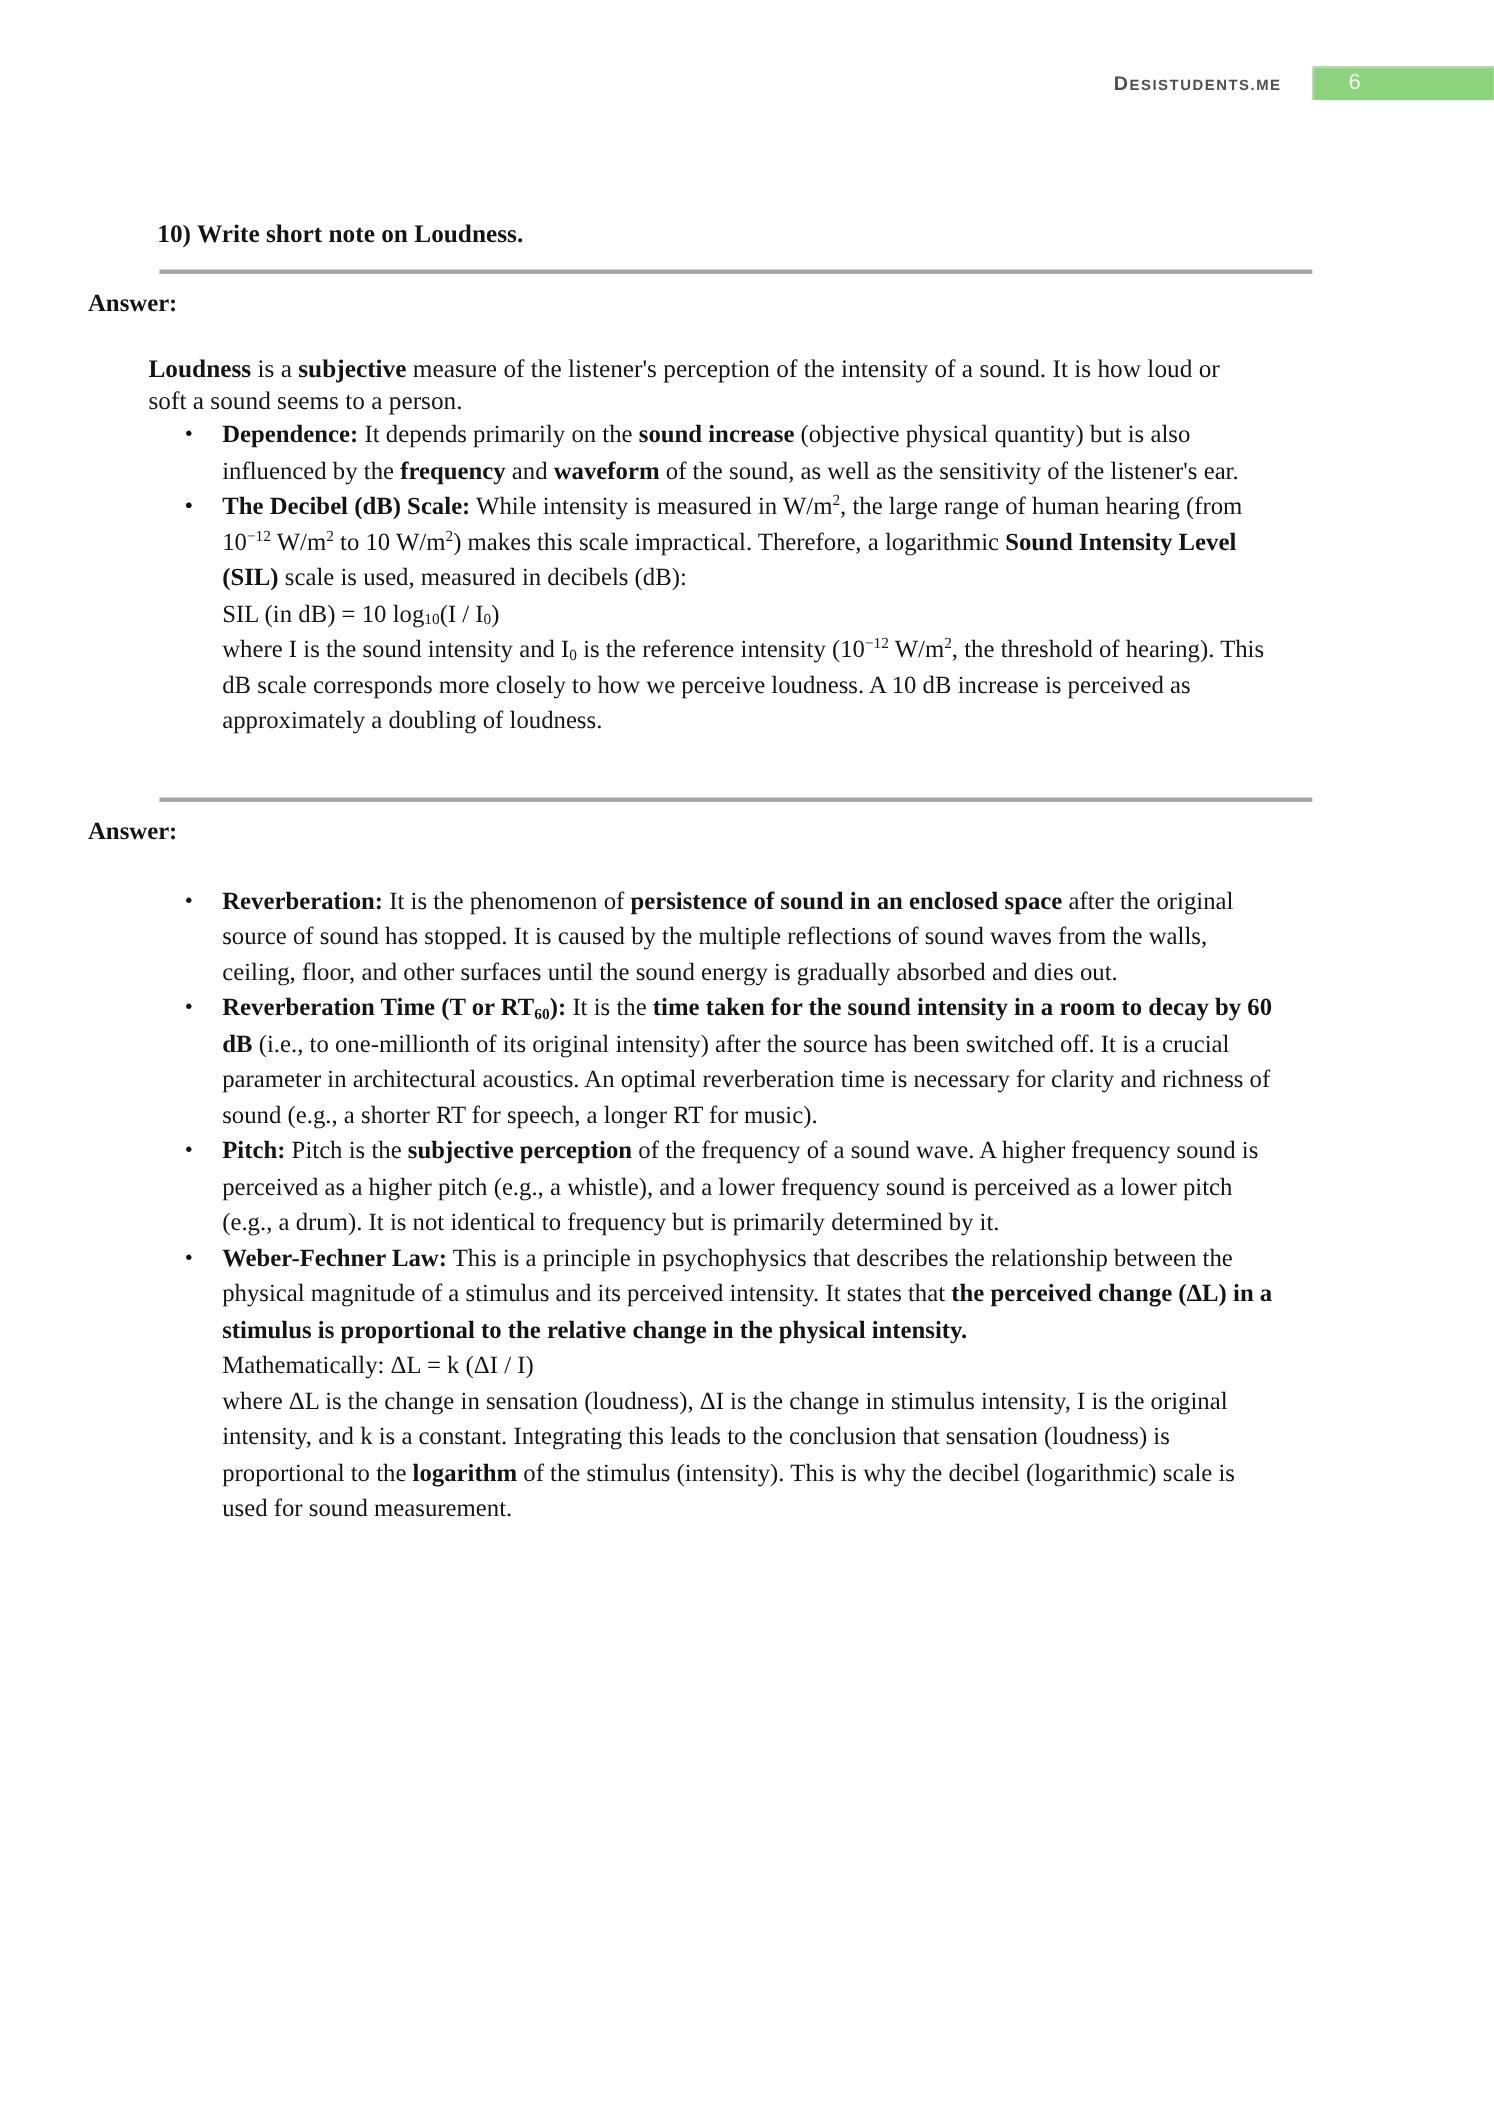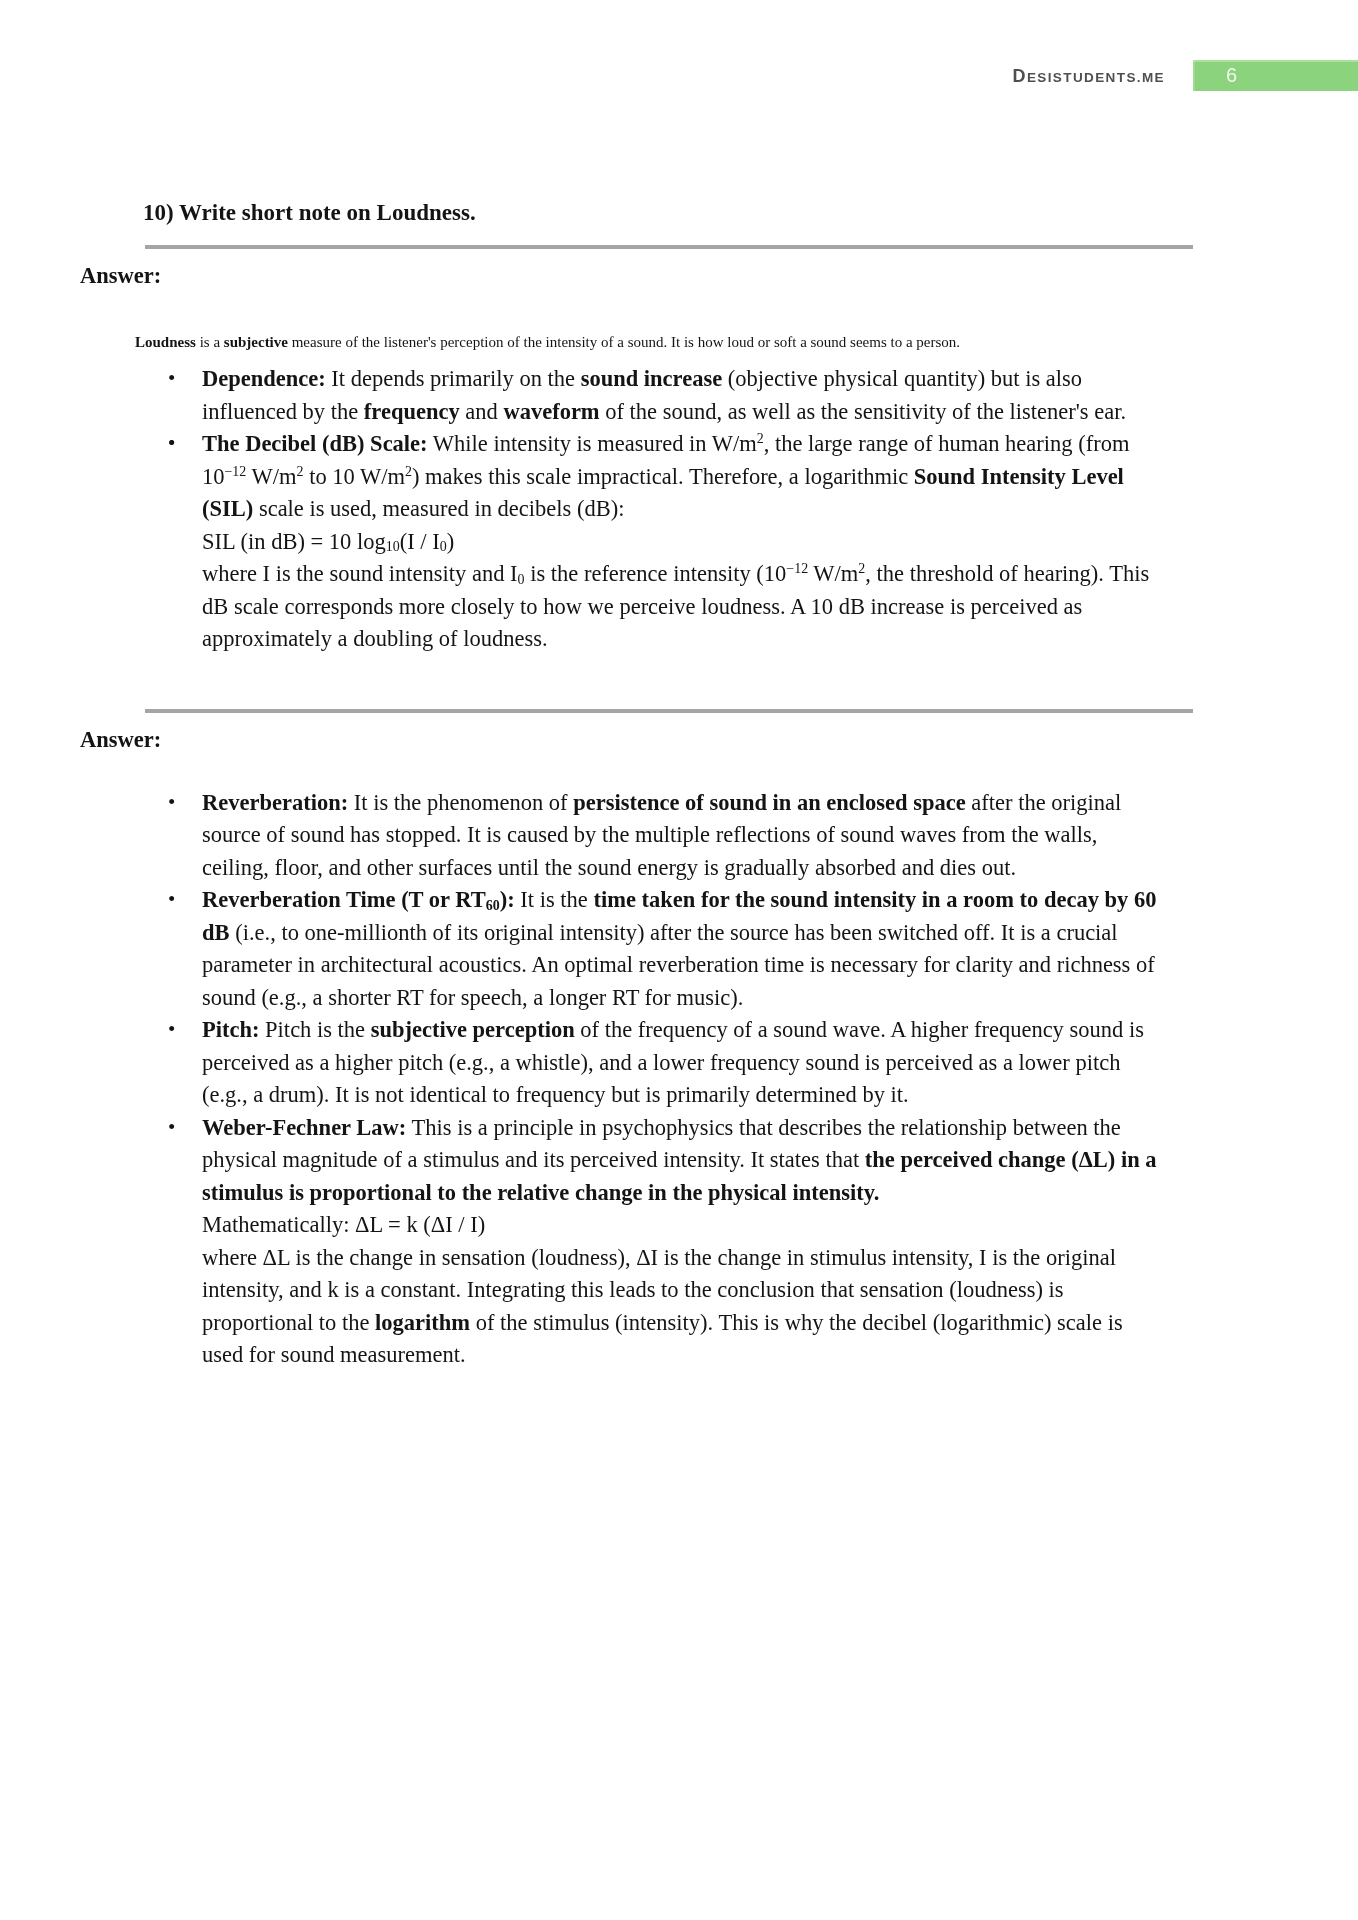--- a/index.html
+++ b/index.html
@@ -17,21 +17,21 @@
   .page-num-box{
     width:165px;height:31px;background:#8cd37e;display:flex;align-items:center;
     box-shadow:inset 0 2px 0 rgba(255,255,255,.28), inset 2px 0 0 rgba(255,255,255,.18);
   }
   .page-num{font-family:"Liberation Sans","DejaVu Sans",sans-serif;font-size:20px;color:#f2f8ee;margin-left:33px;}
   
   .main{position:absolute;top:198px;left:0;width:1358px;}
   .question{margin:0 0 0 143px;font-size:23px;line-height:30px;font-weight:bold;}
   .rule{height:4px;background:#a5a5a5;margin:17px 0 0 145px;width:1048px;}
   .answer-label{margin:12px 0 0 80px;font-size:22.5px;line-height:30px;font-weight:bold;}
-  .intro{margin:30px 0 0 135px;width:1000px;font-size:15px;line-height:42px;}
+  .intro{margin:30px 0 0 135px;width:1000px;font-size:23px;line-height:29px;}
   ul.bullets{list-style:none;margin:0;padding:0;margin-left:202px;}
   ul.bullets li{position:relative;width:955px;font-size:22.5px;line-height:32.5px;}
   ul.bullets .bullet-dot{position:absolute;left:-34px;top:-1px;font-size:21px;}
   .section-second{margin-top:53px;}
   .section-second ul.bullets{margin-top:32px;}
   b{font-weight:bold;}
   sup,sub{font-size:62%;line-height:0;vertical-align:baseline;position:relative;}
   sup{top:-0.55em;}
   sub{top:0.18em;font-family:Liberation Serif, serif;}
 </style>

